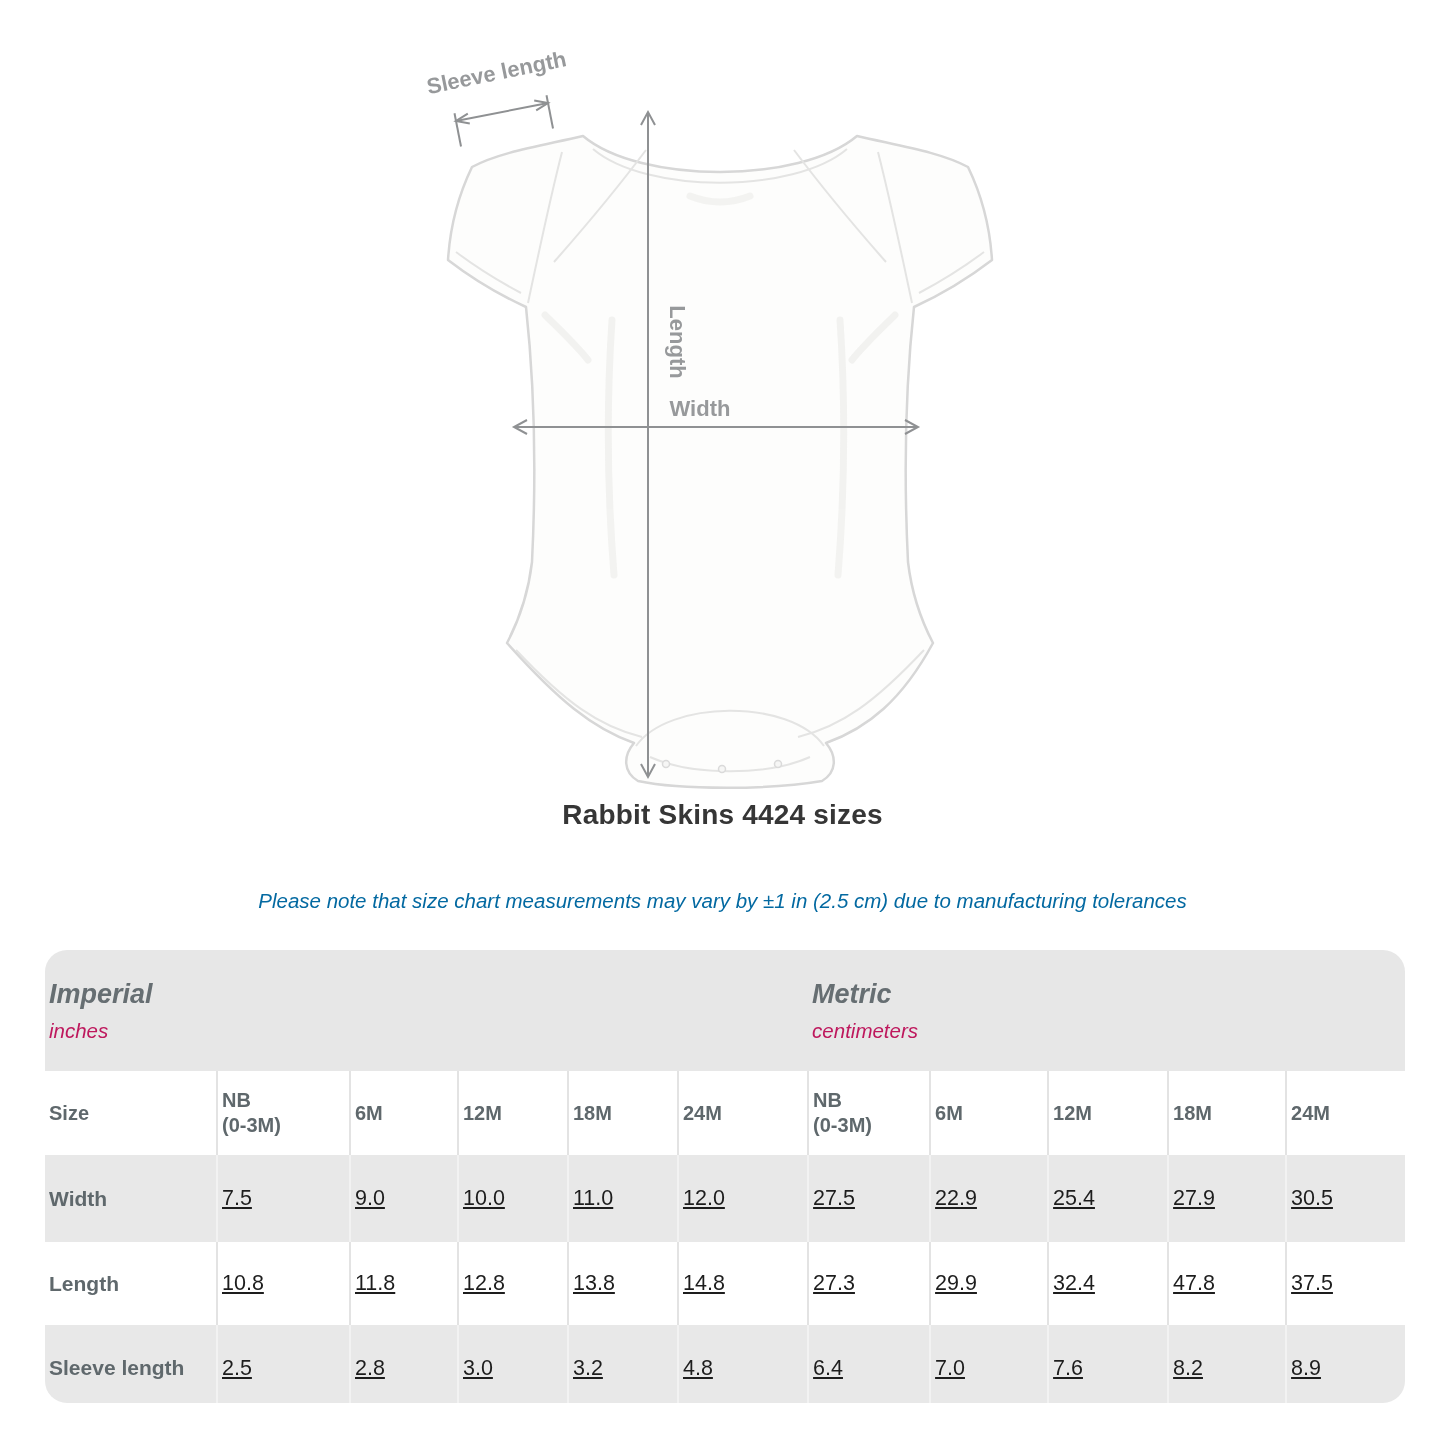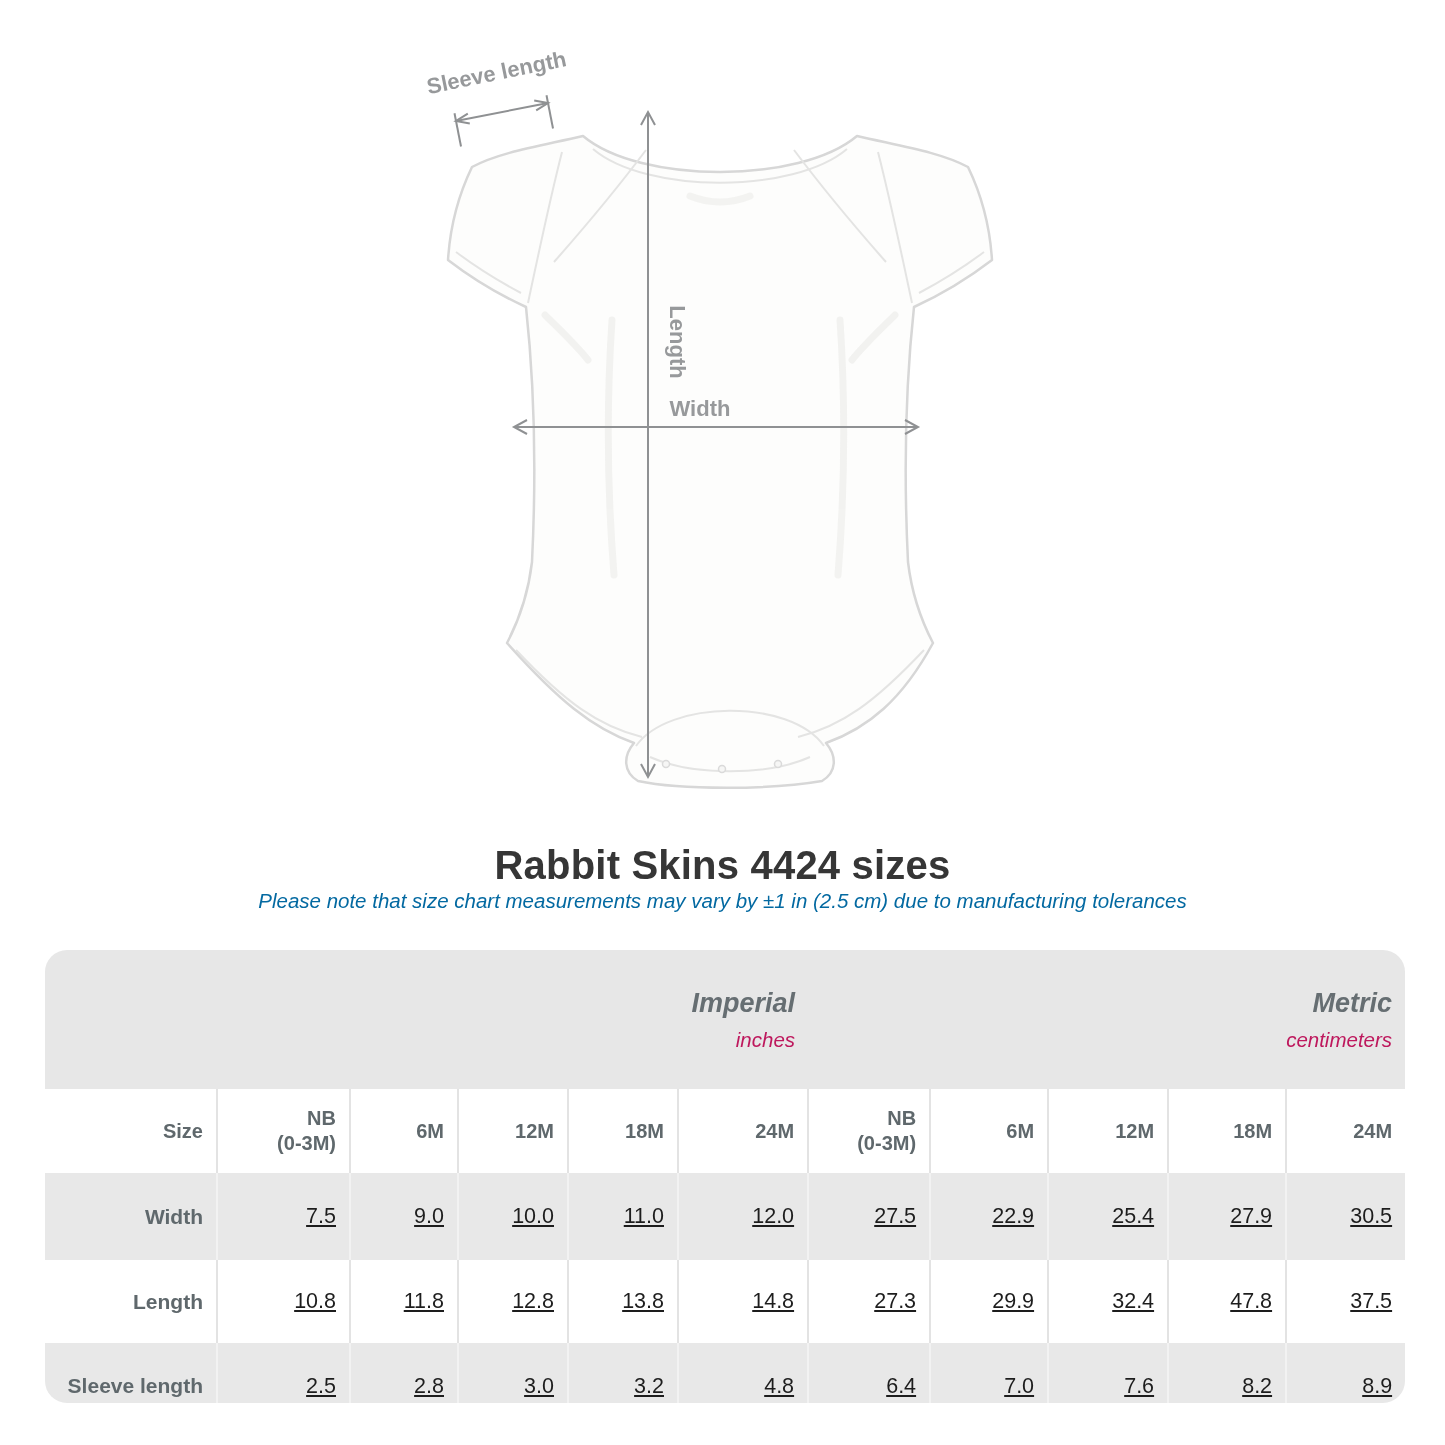--- a/index.html
+++ b/index.html
@@ -7,35 +7,35 @@
     position:relative;width:1445px;height:1445px;background:#ffffff;
     font-family:"Liberation Sans",sans-serif;overflow:hidden;
   }
 
   
   .hero{position:absolute;left:420px;top:40px;width:620px;height:780px;}
   .hero text{font-family:"Liberation Sans",sans-serif;font-weight:bold;font-size:22px;fill:#97999b;}
 
   
   .title{
-    position:absolute;left:0;right:0;top:843px;margin:0;text-align:center;
-    font-size:40px;font-weight:bold;color:#363636;letter-spacing:.2px;
+    position:absolute;left:0;right:0;top:799px;margin:0;text-align:center;
+    font-size:28px;font-weight:bold;color:#363636;letter-spacing:.2px;
   }
   .subtitle{
     position:absolute;left:0;right:0;top:889px;margin:0;text-align:center;
     font-style:italic;font-size:20.5px;color:#0369a1;
   }
 
   
   .chart-wrap{
     position:absolute;left:45px;top:950px;width:1360px;height:453px;
     border-radius:22px;overflow:hidden;background:#fff;
   }
   table{border-collapse:collapse;table-layout:fixed;width:1360px;height:453px;}
-  td,th{text-align:right;vertical-align:middle;padding:13px;margin-top:38px;}
+  td,th{text-align:left;vertical-align:middle;padding:4px;margin-top:38px;}
 
   tr.band td{background:#e7e7e7;height:113px;}
   .sys{font-weight:bold;font-style:italic;font-size:27px;color:#666e72;}
   .unit{font-style:italic;font-size:20.5px;color:#be185d;margin-top:9px;}
 
   tr.hdr{height:84px;background:#ffffff;}
   tr.hdr th{font-size:20px;font-weight:bold;color:#5f686c;white-space:pre-line;line-height:1.25;}
 
   tr.r0{height:87px;background:#e8e8e8;}
   tr.r1{height:83px;background:#ffffff;}

